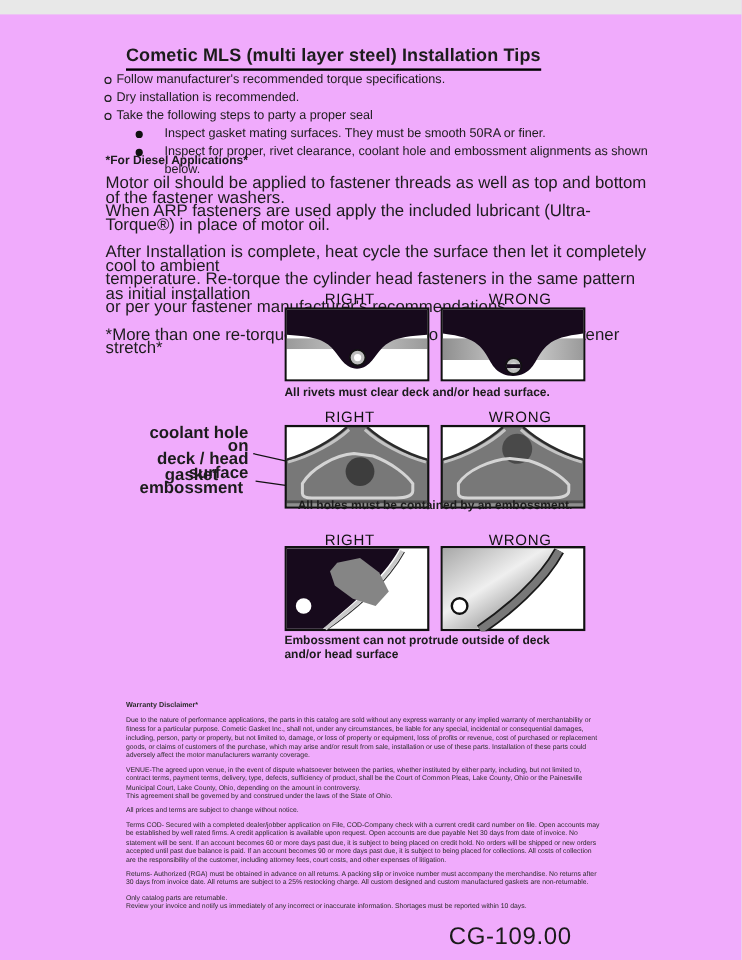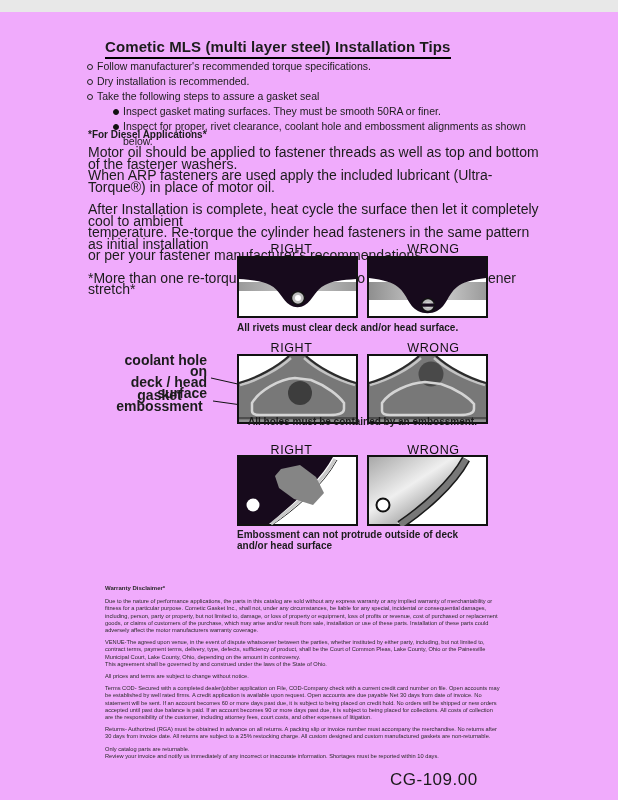--- a/index.html
+++ b/index.html
@@ -10,21 +10,21 @@
   
   .title{
     position:absolute;left:105px;top:26px;margin:0;
     font-size:15px;font-weight:bold;letter-spacing:.1px;
     border-bottom:2px solid #000;padding-bottom:2px;display:inline-block;
   }
   
   .tips{position:absolute;left:87px;top:47px;width:470px;}
   .tip-row{display:flex;font-size:10.5px;line-height:15px;}
   .tip-row .marker{flex:none;width:4px;height:4px;border:1px solid #222;border-radius:50%;margin:5px 4px 0 0;}
-  .tip-sub{margin-left:26px;}
+  .tip-sub{margin-left:26px;gap:14px;}
   .tip-sub .marker{background:#111;border-color:#111;}
   
   .diesel{position:absolute;left:88px;top:117px;width:455px;}
   .diesel h2{margin:0 0 7px 0;font-size:10px;font-weight:bold;}
   .diesel p{margin:0 0 11px 0;font-size:14px;line-height:11.5px;white-space:pre-line;}
   
   .diagrams{position:absolute;left:237px;top:229px;width:251px;height:314px;}
   .dlabels{position:absolute;left:0;display:flex;width:251px;gap:24px;}
   .dlabels span{width:121px;text-align:center;font-size:12.5px;letter-spacing:.6px;color:#111;}
   .dlabels span:first-child{margin-right:9px;}
@@ -36,41 +36,41 @@
   .r3l{top:202px}.r3p{top:214px}.r3c{top:288px}
   .anno{position:absolute;width:95px;text-align:right;font-size:14px;font-weight:bold;line-height:11px;white-space:pre-line;}
   .anno1{left:-125px;top:114px;}
   .anno2{left:-125px;top:149px;text-align:center;}
   .leaders{position:absolute;left:-30px;top:130px;}
   
   .fineprint{position:absolute;left:105px;top:573px;width:430px;color:#2a2a2a;}
   .fineprint .fp-h{font-size:6px;font-weight:bold;margin:0 0 6px 0;}
   .fineprint p{font-size:5.7px;line-height:7.2px;margin:0 0 5px 0;white-space:pre-line;}
   
-  .page-code{position:absolute;left:390px;top:758px;font-size:17px;letter-spacing:.5px;color:#1a1a1a;}
+  .page-code{position:absolute;left:374px;top:758px;font-size:20px;letter-spacing:.5px;color:#1a1a1a;}
 </style>
 </head>
 <body>
 
 <div class="page">
 
   <h1 class="title">Cometic MLS (multi layer steel) Installation Tips</h1>
 
   <div class="tips">
     <div class="tip-row">
       <span class="marker"></span>
       <span>Follow manufacturer's recommended torque specifications.</span>
     </div>
     <div class="tip-row">
       <span class="marker"></span>
       <span>Dry installation is recommended.</span>
     </div>
     <div class="tip-row">
       <span class="marker"></span>
-      <span>Take the following steps to assure a gasket seal</span>
+      <span>Take the following steps to party a proper seal</span>
     </div>
     <div class="tip-row tip-sub">
       <span class="marker"></span>
       <span>Inspect gasket mating surfaces.  They must be smooth 50RA or finer.</span>
     </div>
     <div class="tip-row tip-sub">
       <span class="marker"></span>
       <span>Inspect for proper, rivet clearance, coolant hole and embossment alignments as shown below.</span>
     </div>
   </div>

